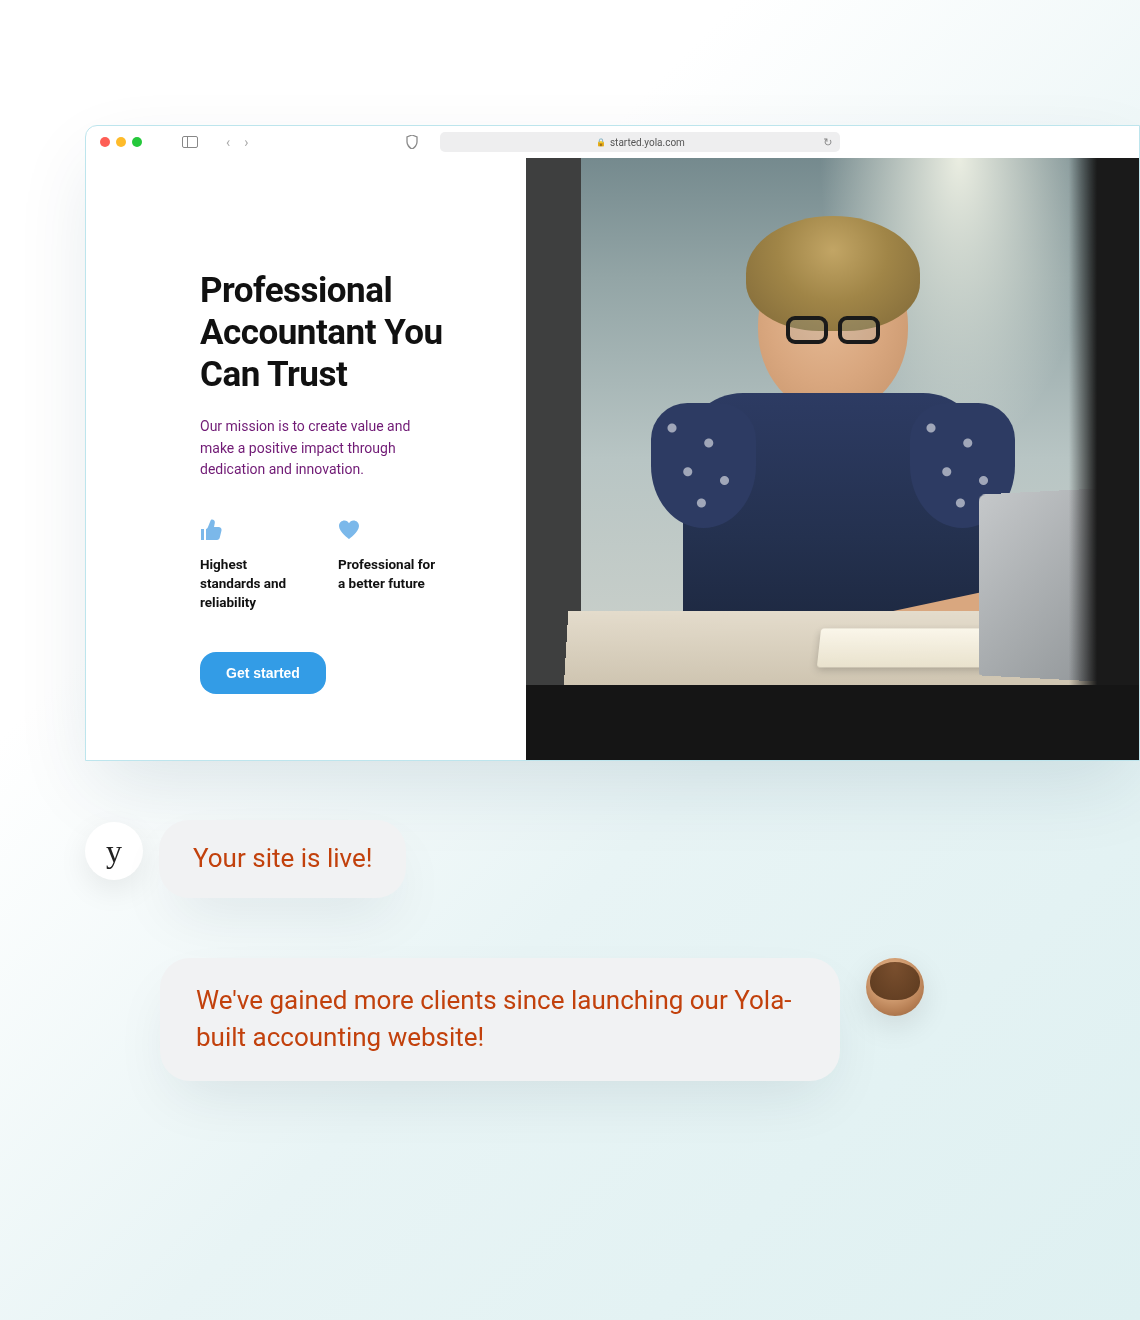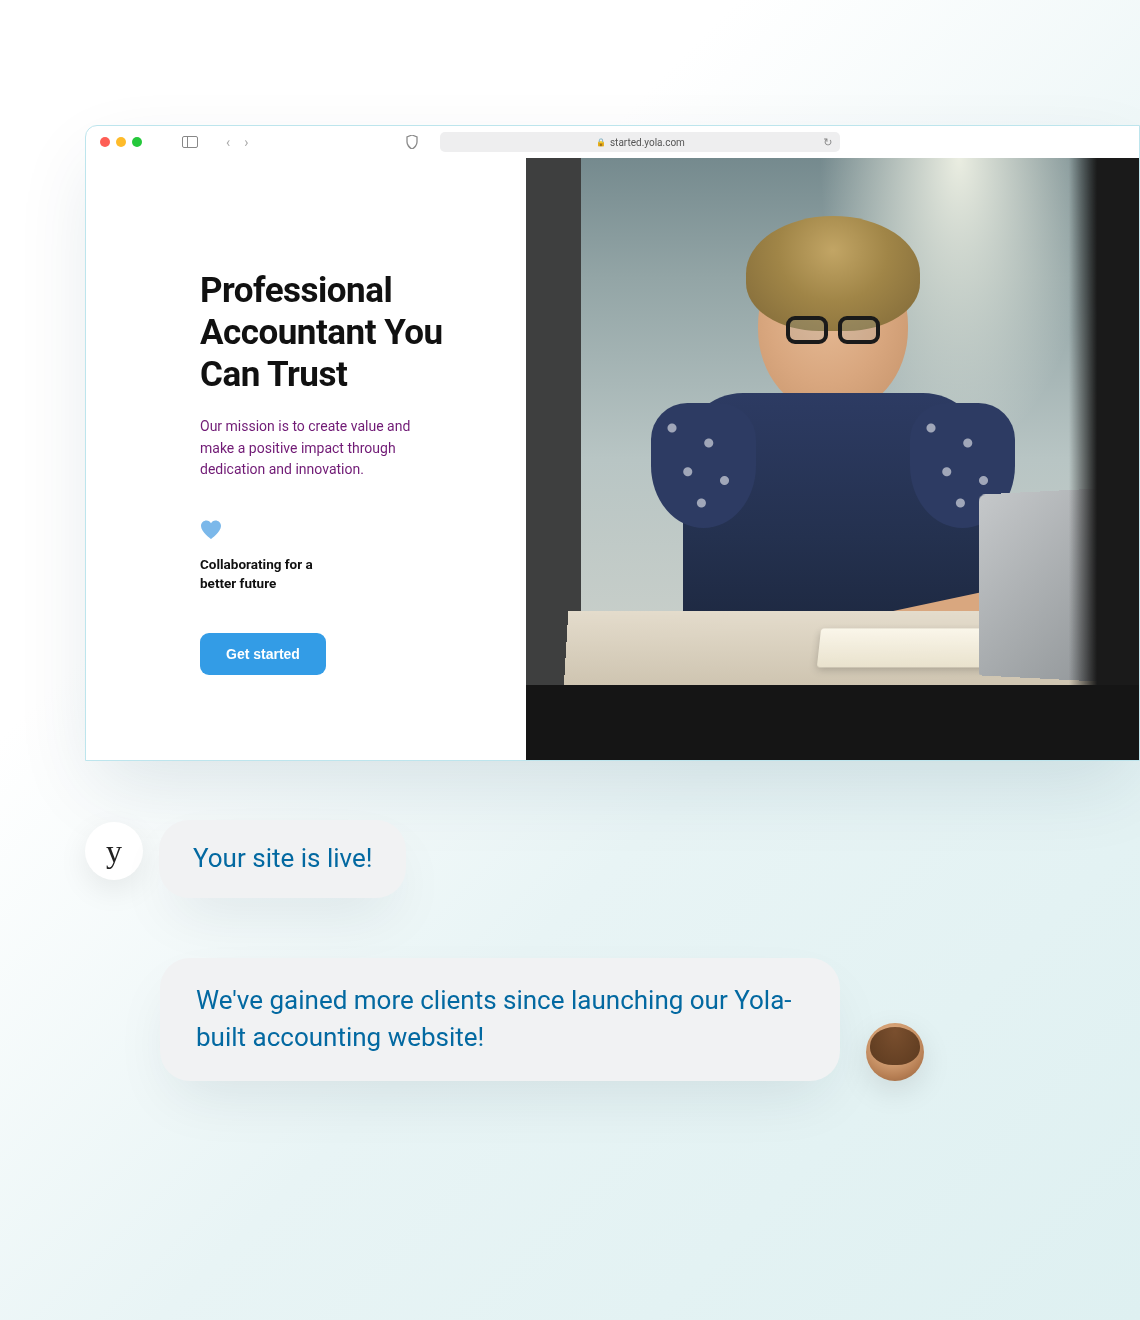--- a/index.html
+++ b/index.html
@@ -165,21 +165,21 @@
       line-height: 1.4;
     }
 
     .cta-button {
       background: #339ce6;
       color: #fff;
       font-size: 14px;
       font-weight: 600;
       padding: 13px 26px;
       border: none;
-      border-radius: 9px;
+      border-radius: 16px;
       cursor: pointer;
     }
 
     .hero-right {
       flex: 1;
       background: linear-gradient(180deg, #758a8e 0%, #93a5a6 20%, #b8c5c4 50%, #d4d6ce 100%);
       position: relative;
       overflow: hidden;
     }
 
@@ -393,36 +393,36 @@
       height: 38px;
       background: radial-gradient(ellipse at 50% 10%, #7a4f2e, #5c3a1f);
       border-radius: 50% 50% 45% 45%;
     }
 
     .bubble {
       background: #f1f2f3;
       border-radius: 30px;
       padding: 24px 36px;
       font-size: 26px;
-      color: #0369a1;
+      color: #c2410c;
       line-height: 1.45;
       box-shadow: 0 25px 60px -15px rgba(0, 40, 60, 0.10);
     }
 
     .bubble.small {
       padding: 20px 34px;
     }
 
     .bubble.large {
       max-width: 680px;
     }
 
     .user-row {
       display: flex;
-      align-items: flex-end;
+      align-items: flex-start;
       gap: 26px;
     }
 
   </style>
 </head>
 <body>
 
 <div class="browser-mockup">
   <div class="browser-chrome">
     <div class="traffic-lights">
@@ -447,25 +447,34 @@
   </div>
 
   <div class="website">
     <div class="hero-left">
       <h1 class="hero-heading">Professional Accountant You Can Trust</h1>
       <p class="hero-body">Our mission is to create value and make a positive impact through dedication and innovation.</p>
 
       <div class="features">
         <div class="feature">
           <div class="feature-icon">
+            <svg width="24" height="22" viewBox="0 0 24 22">
+              <path d="M4 10 H1 V21 H4 Z" fill="#7bb8ea"></path>
+              <path d="M6 10 V21 H17 C18.5 21 19.5 20 19.8 18.5 L21.5 11.5 C21.9 9.5 20.5 8 18.5 8 H14 L14.8 4 C15.2 2 13.8 0.5 12 0.5 C11.3 0.5 10.8 1 10.6 1.6 L8 8 C7.5 9 6.8 10 6 10 Z" fill="#7bb8ea"></path>
+            </svg>
+          </div>
+          <div class="feature-title">Highest standards and reliability</div>
+        </div>
+        <div class="feature">
+          <div class="feature-icon">
             <svg width="22" height="20" viewBox="0 0 22 20">
               <path d="M11 19 C11 19 1 12 1 6 C1 2.7 3.7 0.5 6.5 0.5 C8.5 0.5 10.2 1.6 11 3.3 C11.8 1.6 13.5 0.5 15.5 0.5 C18.3 0.5 21 2.7 21 6 C21 12 11 19 11 19 Z" fill="#7bb8ea"></path>
             </svg>
           </div>
-          <div class="feature-title">Collaborating for a better future</div>
+          <div class="feature-title">Professional for a better future</div>
         </div>
       </div>
 
       <button class="cta-button">Get started</button>
     </div>
 
     <div class="hero-right">
       <div class="photo-scene">
         <div class="window-light"></div>
         <div class="wall-panel"></div>

